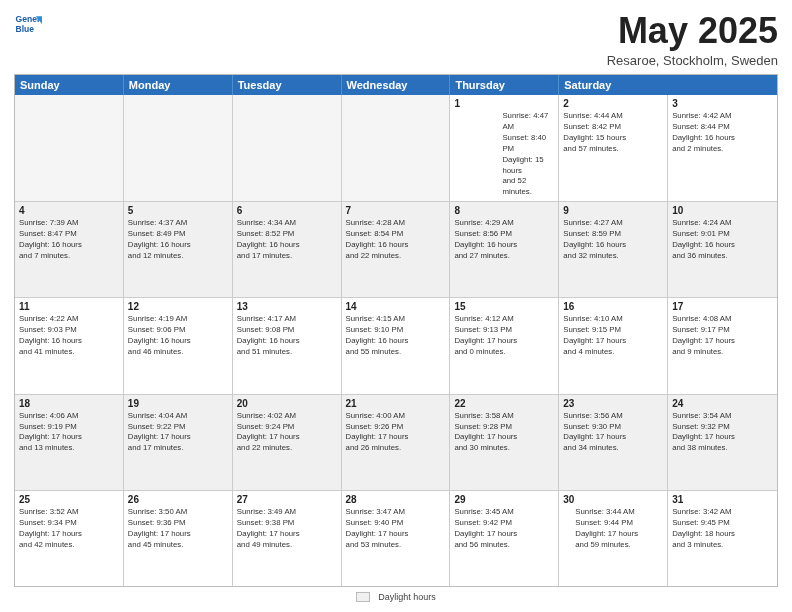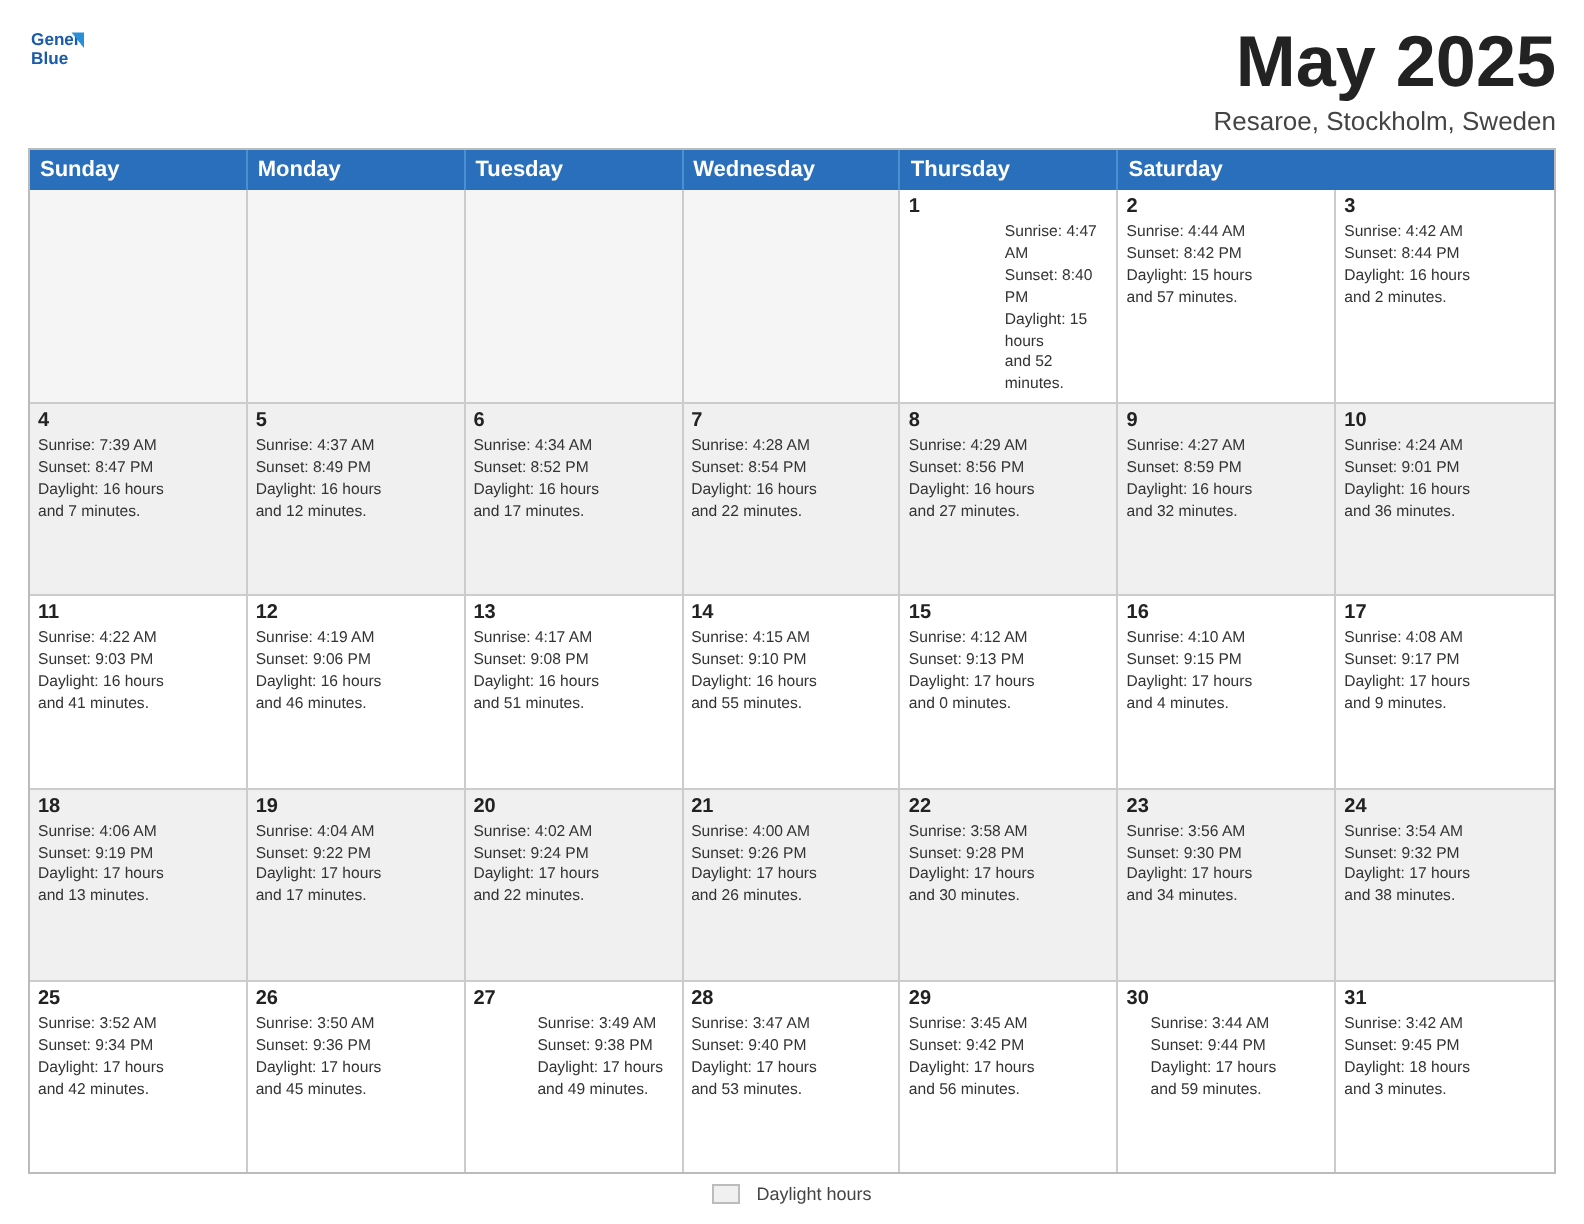--- a/index.html
+++ b/index.html
@@ -337,21 +337,21 @@
           </div>
           <div class="cal-cell">
             <div class="day-num">26</div>
             <div class="day-info" style="white-space: pre-line;">Sunrise: 3:50 AM
 Sunset: 9:36 PM
 Daylight: 17 hours
 and 45 minutes.</div>
           </div>
           <div class="cal-cell">
             <div class="day-num">27</div>
-            <div class="day-info" style="white-space: pre-line; margin-left: 32px;">Sunrise: 3:49 AM
+            <div class="day-info" style="white-space: pre-line;">Sunrise: 3:49 AM
 Sunset: 9:38 PM
 Daylight: 17 hours
 and 49 minutes.</div>
           </div>
           <div class="cal-cell">
             <div class="day-num">28</div>
             <div class="day-info" style="white-space: pre-line;">Sunrise: 3:47 AM
 Sunset: 9:40 PM
 Daylight: 17 hours
 and 53 minutes.</div>

